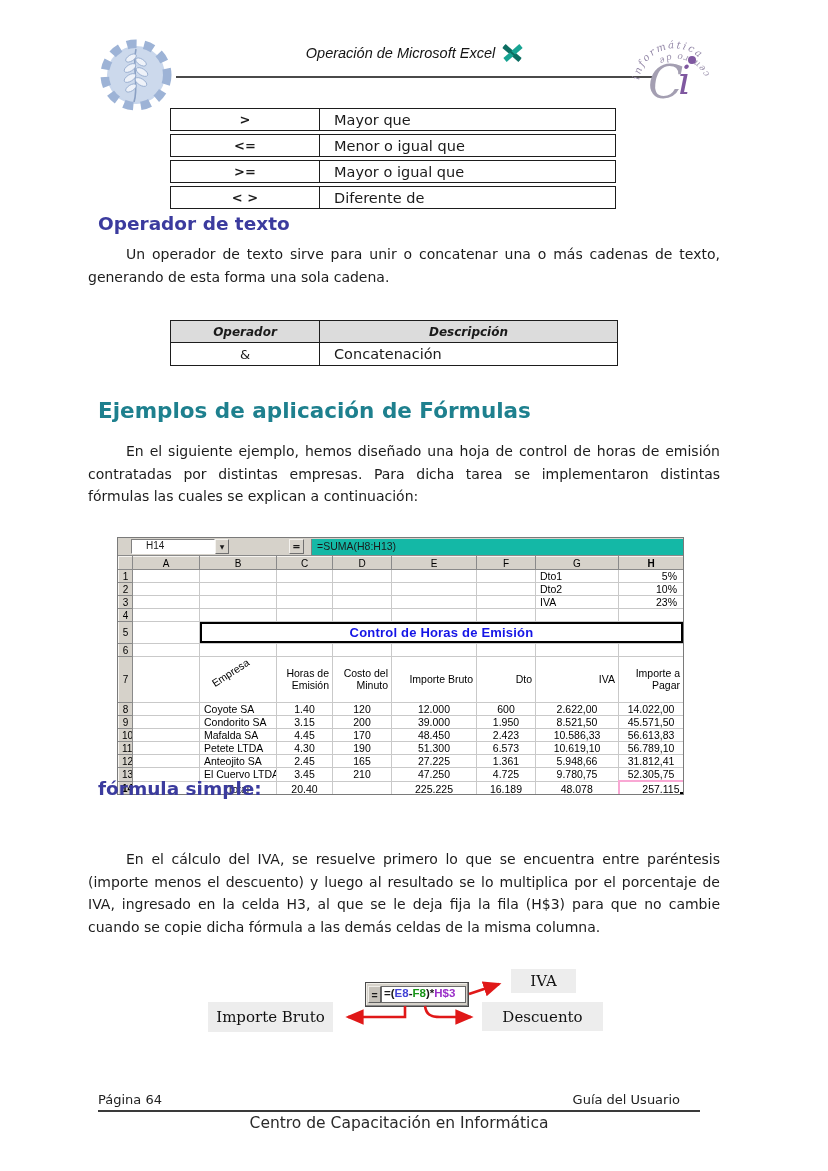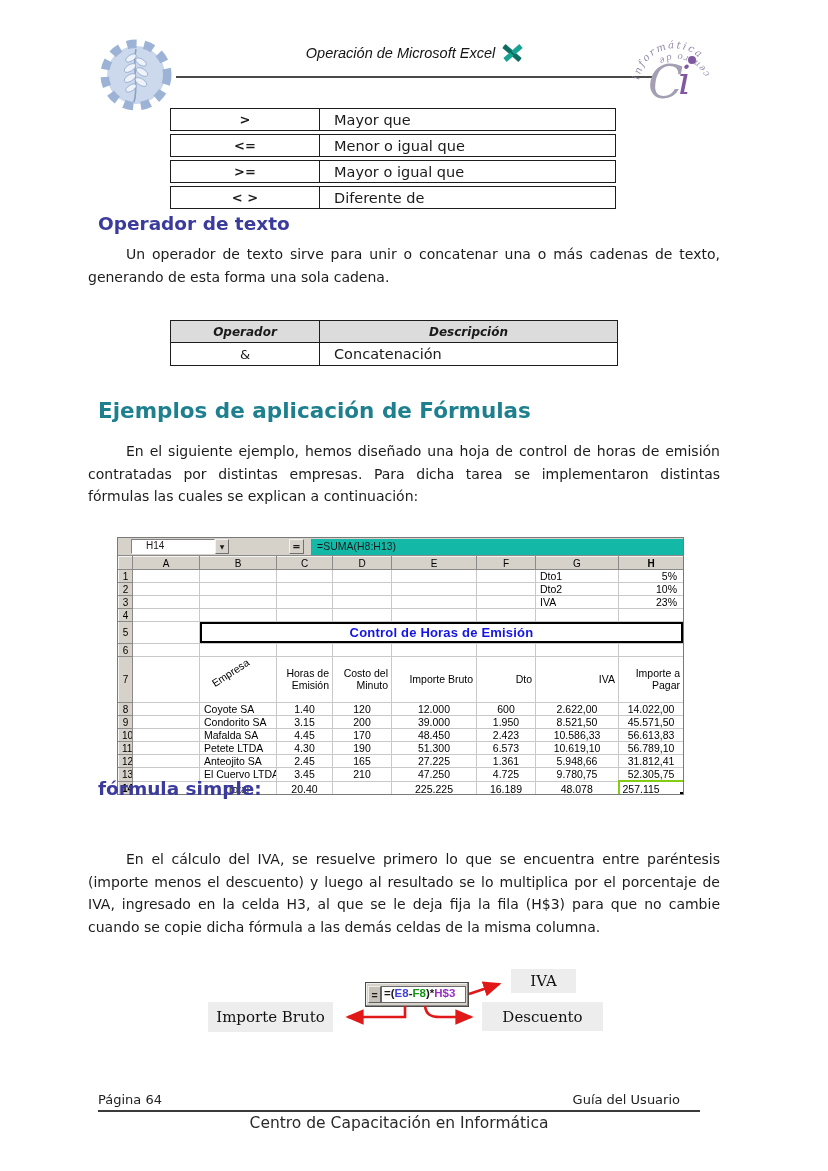--- a/index.html
+++ b/index.html
@@ -64,21 +64,21 @@
   tr.r5 td{height:21px;}
   tr.r7 td{height:46px;vertical-align:middle;}
   tr.r14 td{height:15px;}
   td.titlecell{padding:0;}
   .titlebox{height:21px;border:2px solid #000;box-sizing:border-box;display:flex;align-items:center;
             justify-content:center;color:#1414e6;font-weight:bold;font-size:13px;letter-spacing:.2px;}
   td.empcell{position:relative;}
   .empresa{position:absolute;left:16px;bottom:13px;transform:rotate(-33deg);transform-origin:left bottom;
            font-size:10.5px;}
   td.chead{text-align:right;white-space:normal;line-height:11.5px;font-size:10.5px;}
-  td.selcell{border:2px solid #84cc16;position:relative;text-align:left;}
+  td.selcell{border:2px solid #f9a8d4;position:relative;text-align:right;}
   .fh{position:absolute;right:-3px;bottom:-3px;width:5px;height:5px;background:#000;border:1px solid #fff;}
 
   
   .diagram{position:absolute;left:190px;top:958px;width:430px;height:86px;}
   .dlabel{position:absolute;background:#ededed;font-family:"DejaVu Serif",serif;font-size:15px;
           color:#111;display:flex;align-items:center;justify-content:center;}
   .d-iva{left:321px;top:11px;width:65px;height:24px;}
   .d-bruto{left:18px;top:44px;width:125px;height:30px;}
   .d-desc{left:292px;top:44px;width:121px;height:29px;}
   .fbox{position:absolute;left:175px;top:24px;width:104px;height:25px;background:#d6d2ca;

